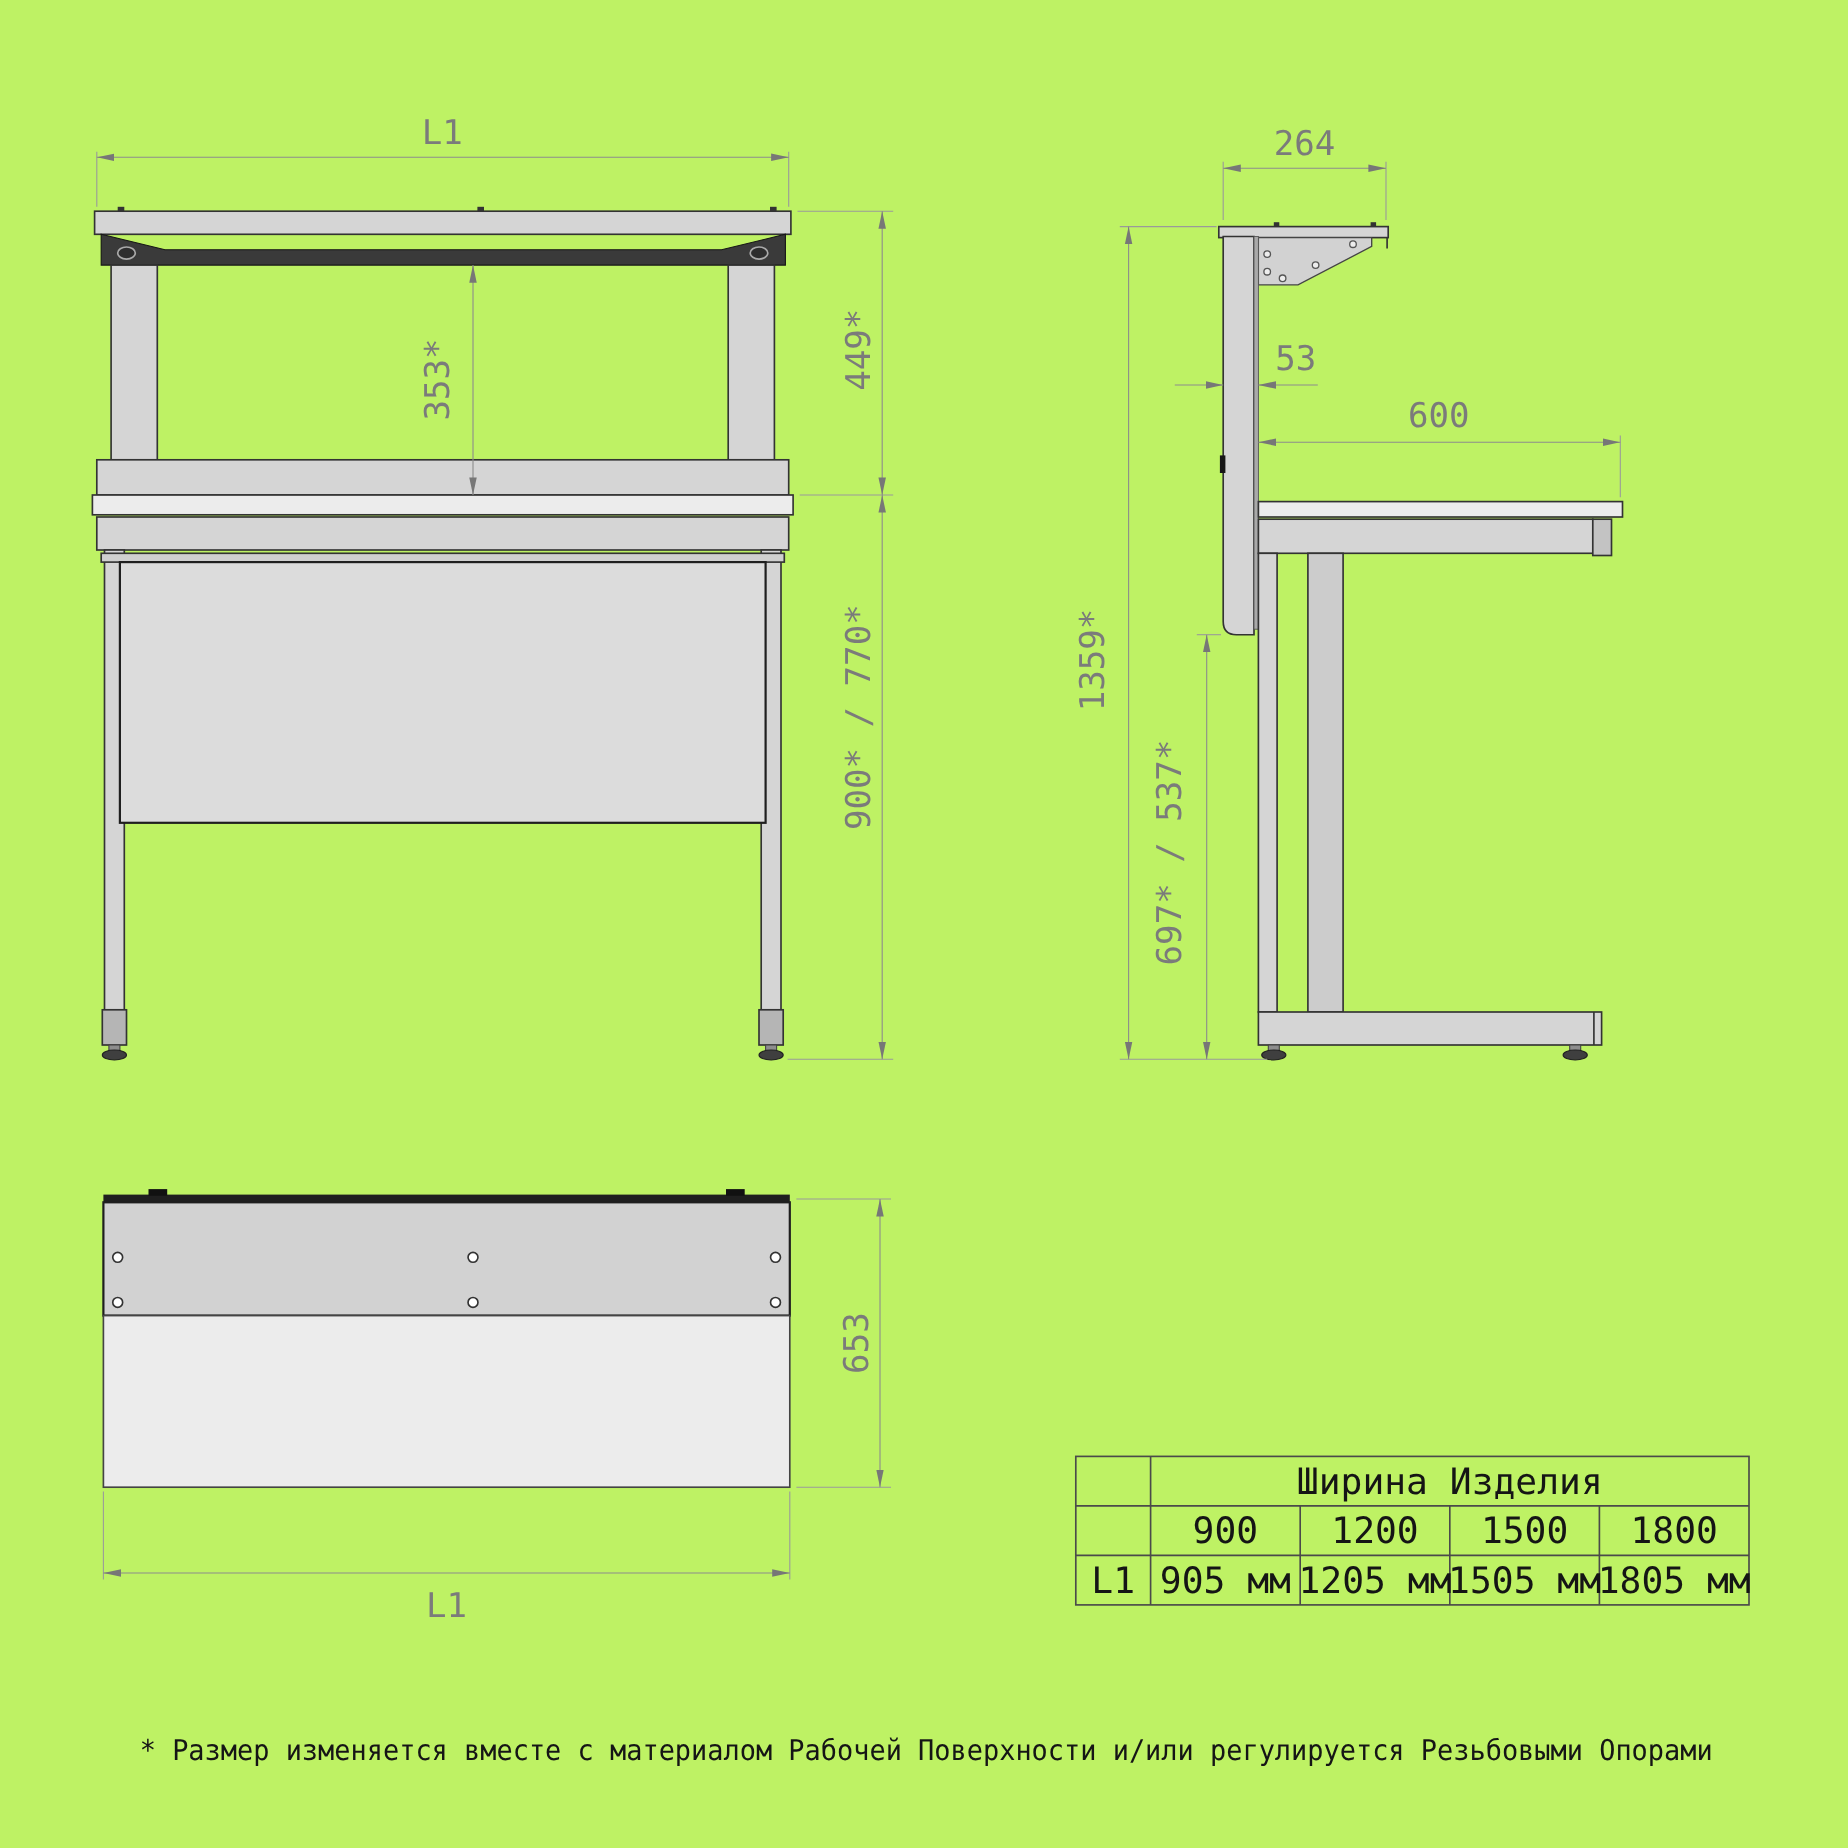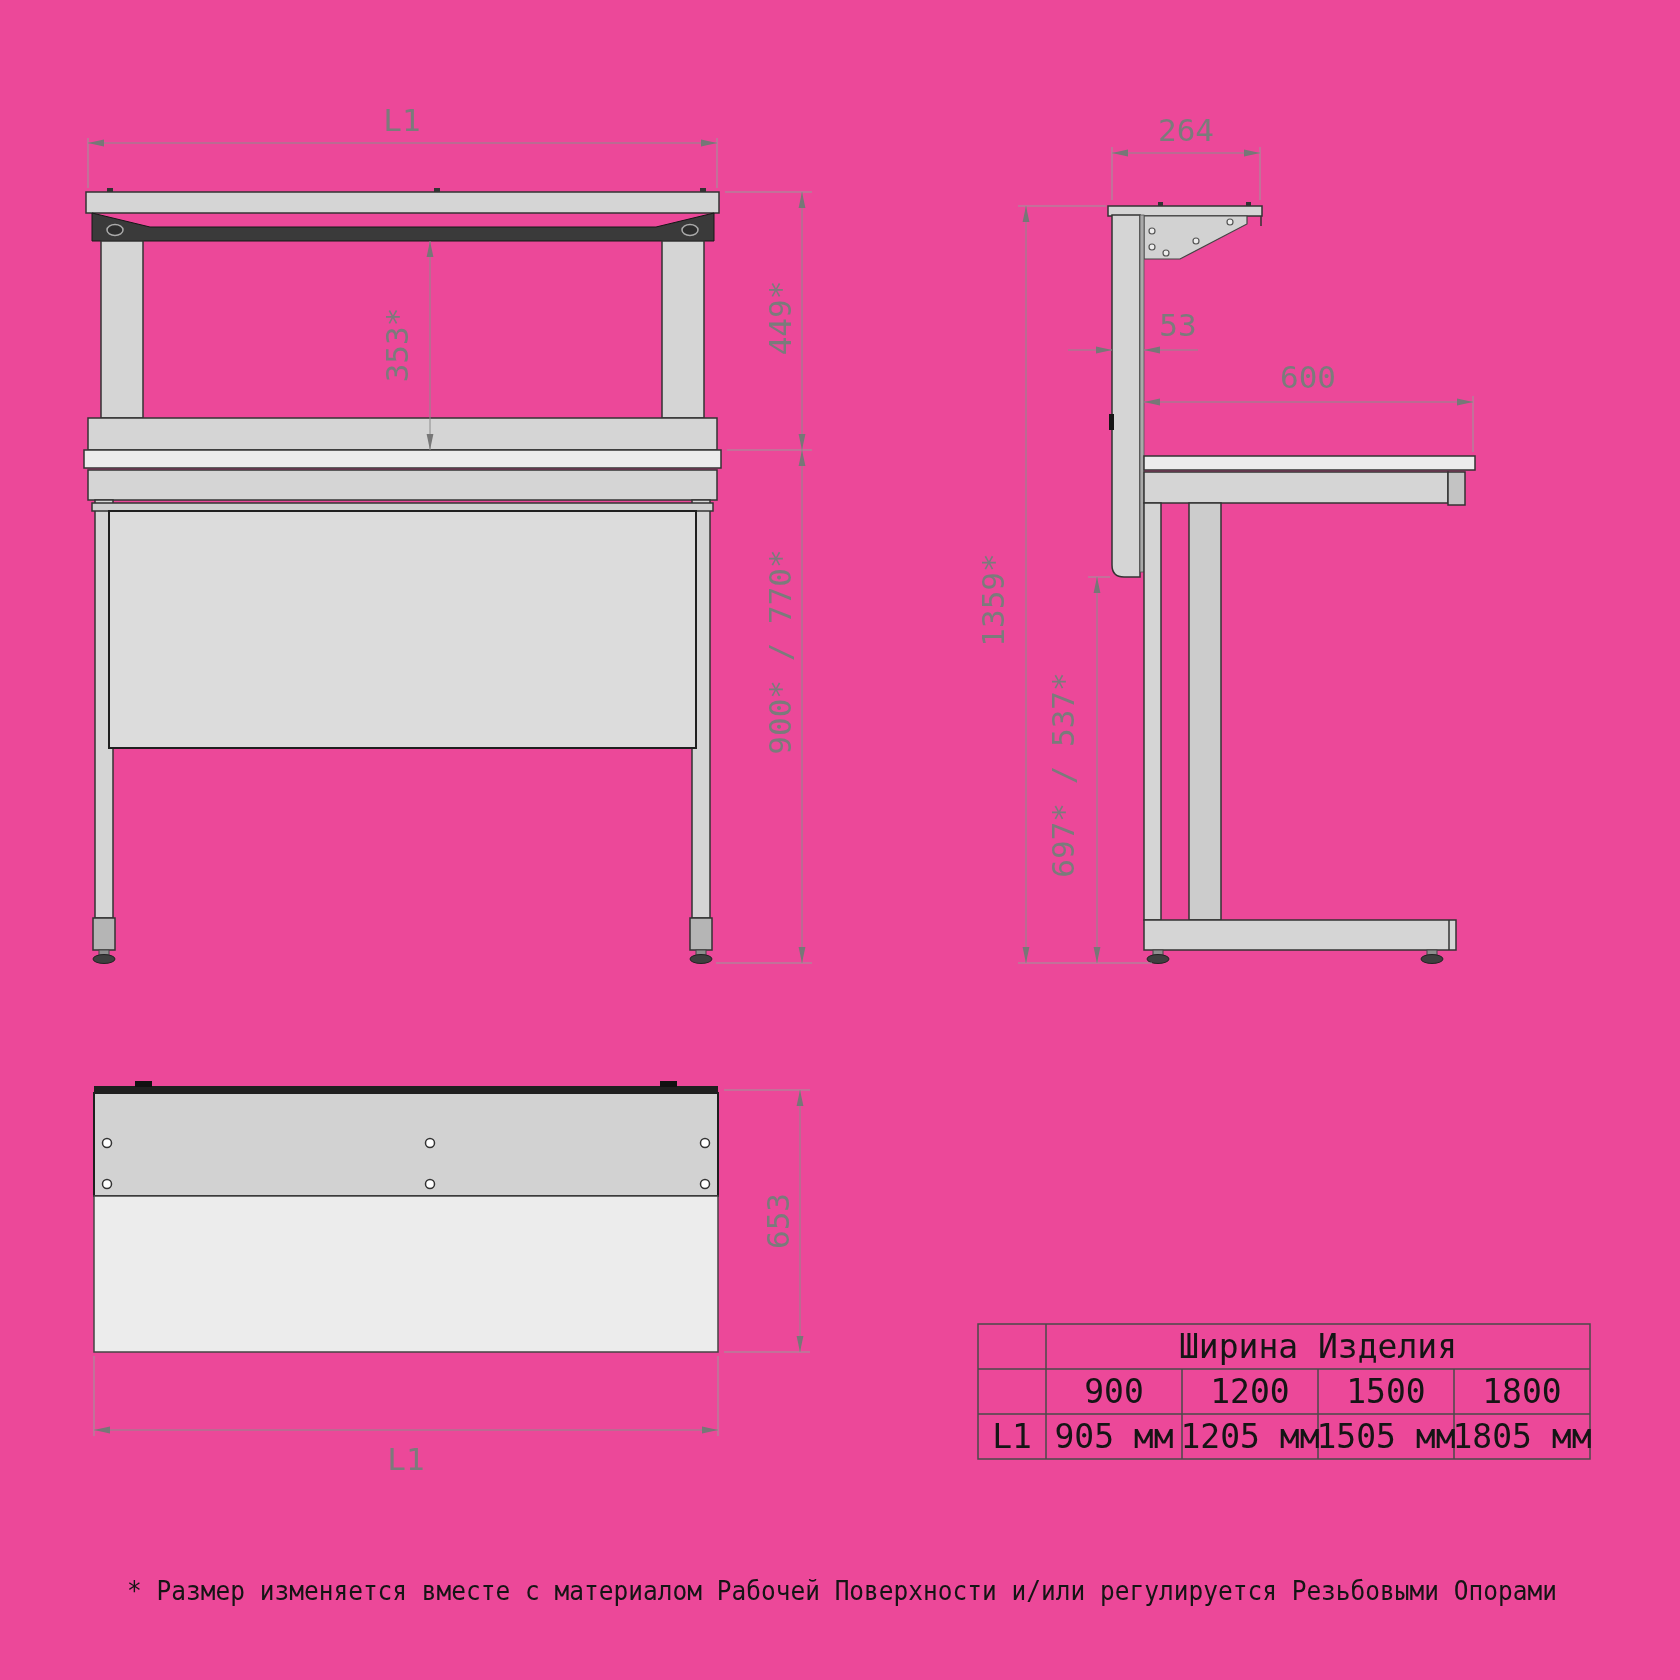--- a/index.html
+++ b/index.html
@@ -1,16 +1,16 @@
 <!DOCTYPE html>
 <html><head>
 <meta charset="utf-8">
 <style>
   html,body{margin:0;padding:0;background:#ffffff;}
-  .canvas{position:relative;width:1680px;height:1680px;background:#ec4899;overflow:hidden;}
+  .canvas{position:relative;width:1680px;height:1680px;background:#bef264;overflow:hidden;}
   svg{position:absolute;left:0;top:0;}
   .outline{stroke:#333333;stroke-width:1.5;}
   .outline-heavy{stroke:#1f1f1f;stroke-width:2;}
   .fill-metal{fill:#d5d5d5;}
   .fill-metal-dark{fill:#c3c3c3;}
   .fill-top{fill:#ececec;}
   .fill-panel{fill:#dcdcdc;}
   .fill-darkband{fill:#3a3a3a;stroke:#161616;stroke-width:1;}
   .dimline{stroke:#8c8c8c;stroke-width:1;fill:none;}
   .extline{stroke:#9a9a9a;stroke-width:1;fill:none;}

